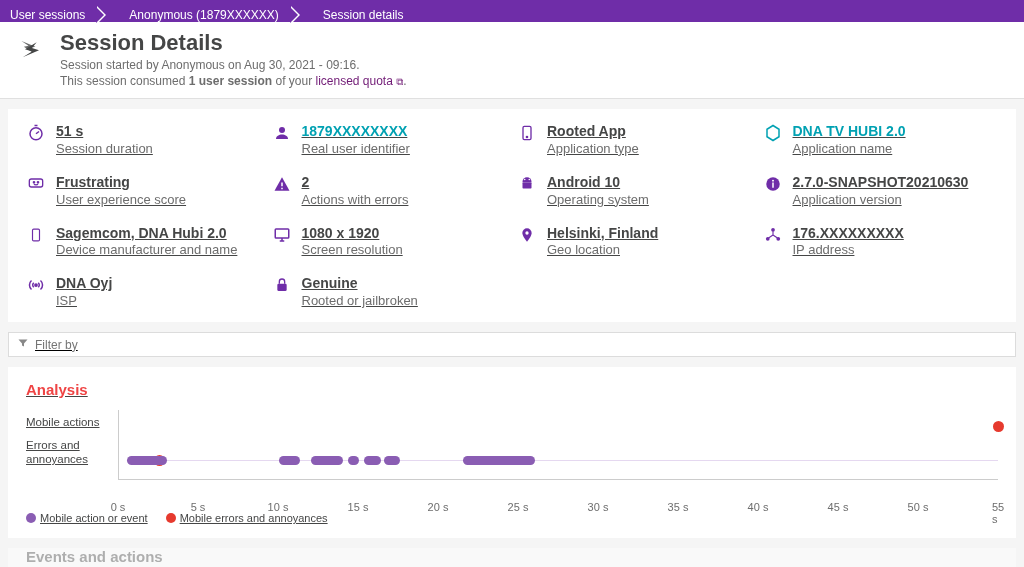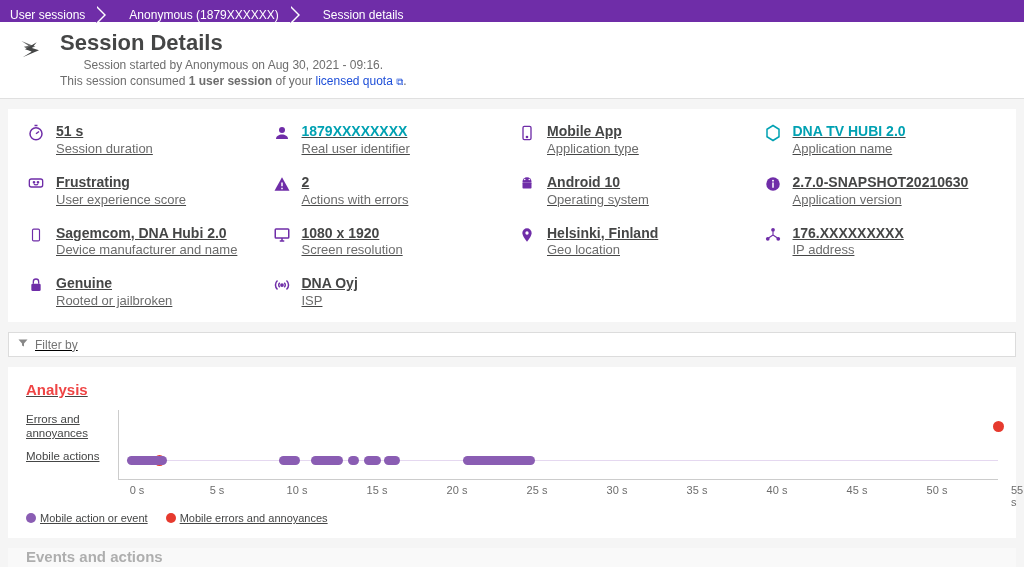--- a/index.html
+++ b/index.html
@@ -64,23 +64,22 @@
     }
     .page-title {
       font-size: 22px;
       font-weight: 600;
       color: #454646;
     }
     .page-sub {
       font-size: 12px;
       color: #6d6d6d;
       margin-top: 2px;
-      text-align: center;
-    }
-    .teal-link { color: #1d4ed8; cursor: pointer; }
+    }
+    .teal-link { color: #701a75; cursor: pointer; }
     .ext-icon { font-size: 10px; }
 
     .panel {
       background: #fff;
       margin: 10px 8px;
       padding: 14px 18px;
       text-decoration: underline;
     }
 
     .stats-grid {
@@ -180,23 +179,22 @@
 
     .tl-axis {
       position: relative;
       margin-left: 92px;
       height: 18px;
       font-size: 11px;
       color: #6d6d6d;
     }
     .tl-tick {
       position:absolute;
-      top: 4px;
+      top: 21px;
       transform: translateX(-50%);
-      margin-left: 19px;
     }
 
     .legend {
       display:flex;
       gap: 18px;
       font-size: 11px;
       color: #454646;
       margin-top: 14px;
       align-items:center;
     }
@@ -275,21 +273,21 @@
     </div>
 
     <div class="stat">
       <div class="sicon">
           <svg width="16" height="18" viewBox="0 0 24 24" fill="none" stroke="#6f2da8" stroke-width="2">
             <rect x="6" y="2" width="12" height="20" rx="2"></rect>
             <circle cx="12" cy="18" r="1" fill="#6f2da8"></circle>
           </svg>
         </div>
       <div>
-          <div class="value">Mobile App</div>
+          <div class="value">Rooted App</div>
           <div class="label">Application type</div>
         </div>
     </div>
 
     <div class="stat">
       <div class="sicon">
           <svg width="18" height="18" viewBox="0 0 24 24" fill="none" stroke="#00a1b2" stroke-width="2">
             <path d="M12 2l8 5v10l-8 5-8-5V7z"></path>
           </svg>
         </div>
@@ -405,61 +403,61 @@
           </svg>
         </div>
       <div>
           <div class="value">176.XXXXXXXXX</div>
           <div class="label">IP address</div>
         </div>
     </div>
 
     <div class="stat">
       <div class="sicon">
+          <svg width="18" height="18" viewBox="0 0 24 24" fill="none" stroke="#6f2da8" stroke-width="2">
+            <path d="M6 6a8 8 0 000 12M18 6a8 8 0 010 12M9 9a4 4 0 000 6M15 9a4 4 0 010 6"></path>
+            <circle cx="12" cy="12" r="1.5" fill="#6f2da8"></circle>
+          </svg>
+        </div>
+      <div>
+          <div class="value">DNA Oyj</div>
+          <div class="label">ISP</div>
+        </div>
+    </div>
+
+    <div class="stat">
+      <div class="sicon">
           <svg width="16" height="18" viewBox="0 0 24 24" fill="#6f2da8">
             <rect x="5" y="10" width="14" height="11" rx="2"></rect>
             <path d="M8 10V7a4 4 0 018 0v3" fill="none" stroke="#6f2da8" stroke-width="2"></path>
           </svg>
         </div>
       <div>
           <div class="value">Genuine</div>
           <div class="label">Rooted or jailbroken</div>
-        </div>
-    </div>
-
-    <div class="stat">
-      <div class="sicon">
-          <svg width="18" height="18" viewBox="0 0 24 24" fill="none" stroke="#6f2da8" stroke-width="2">
-            <path d="M6 6a8 8 0 000 12M18 6a8 8 0 010 12M9 9a4 4 0 000 6M15 9a4 4 0 010 6"></path>
-            <circle cx="12" cy="12" r="1.5" fill="#6f2da8"></circle>
-          </svg>
-        </div>
-      <div>
-          <div class="value">DNA Oyj</div>
-          <div class="label">ISP</div>
         </div>
     </div>
 
   </div>
 </div>
 
 <div class="filter-bar">
   <span><svg width="12" height="12" viewBox="0 0 24 24" fill="#888">
         <path d="M3 5h18l-7 8v6l-4-2v-4z"></path>
       </svg></span>
   <input type="text" placeholder="Filter by" style="">
 </div>
 
 <div class="panel">
   <div class="analysis-title">Analysis</div>
 
   <div class="timeline-wrap">
     <div class="tl-labels">
+      <div class="tl-label-row">Mobile actions</div>
       <div class="tl-label-row" style="height:34px">Errors and annoyances</div>
-      <div class="tl-label-row">Mobile actions</div>
     </div>
     <div class="tl-chart" id="tl-chart">
       <div class="tl-lane lane-errors" id="lane-errors">
           <div class="tl-dot-red" style="left: calc(100% - 5px);"></div>
         </div>
       <div class="tl-lane lane-actions" id="lane-actions">
           <div class="tl-conn" style="left: 0.909091%; right: 0%;"></div>
           <div class="tl-dot-red" style="left: calc(4.54545% - 5px);"></div>
           <div class="tl-seg" style="left: 0.909091%; width: 4.54545%;"></div>
           <div class="tl-seg" style="left: 18.1818%; width: 2.36364%;"></div>

